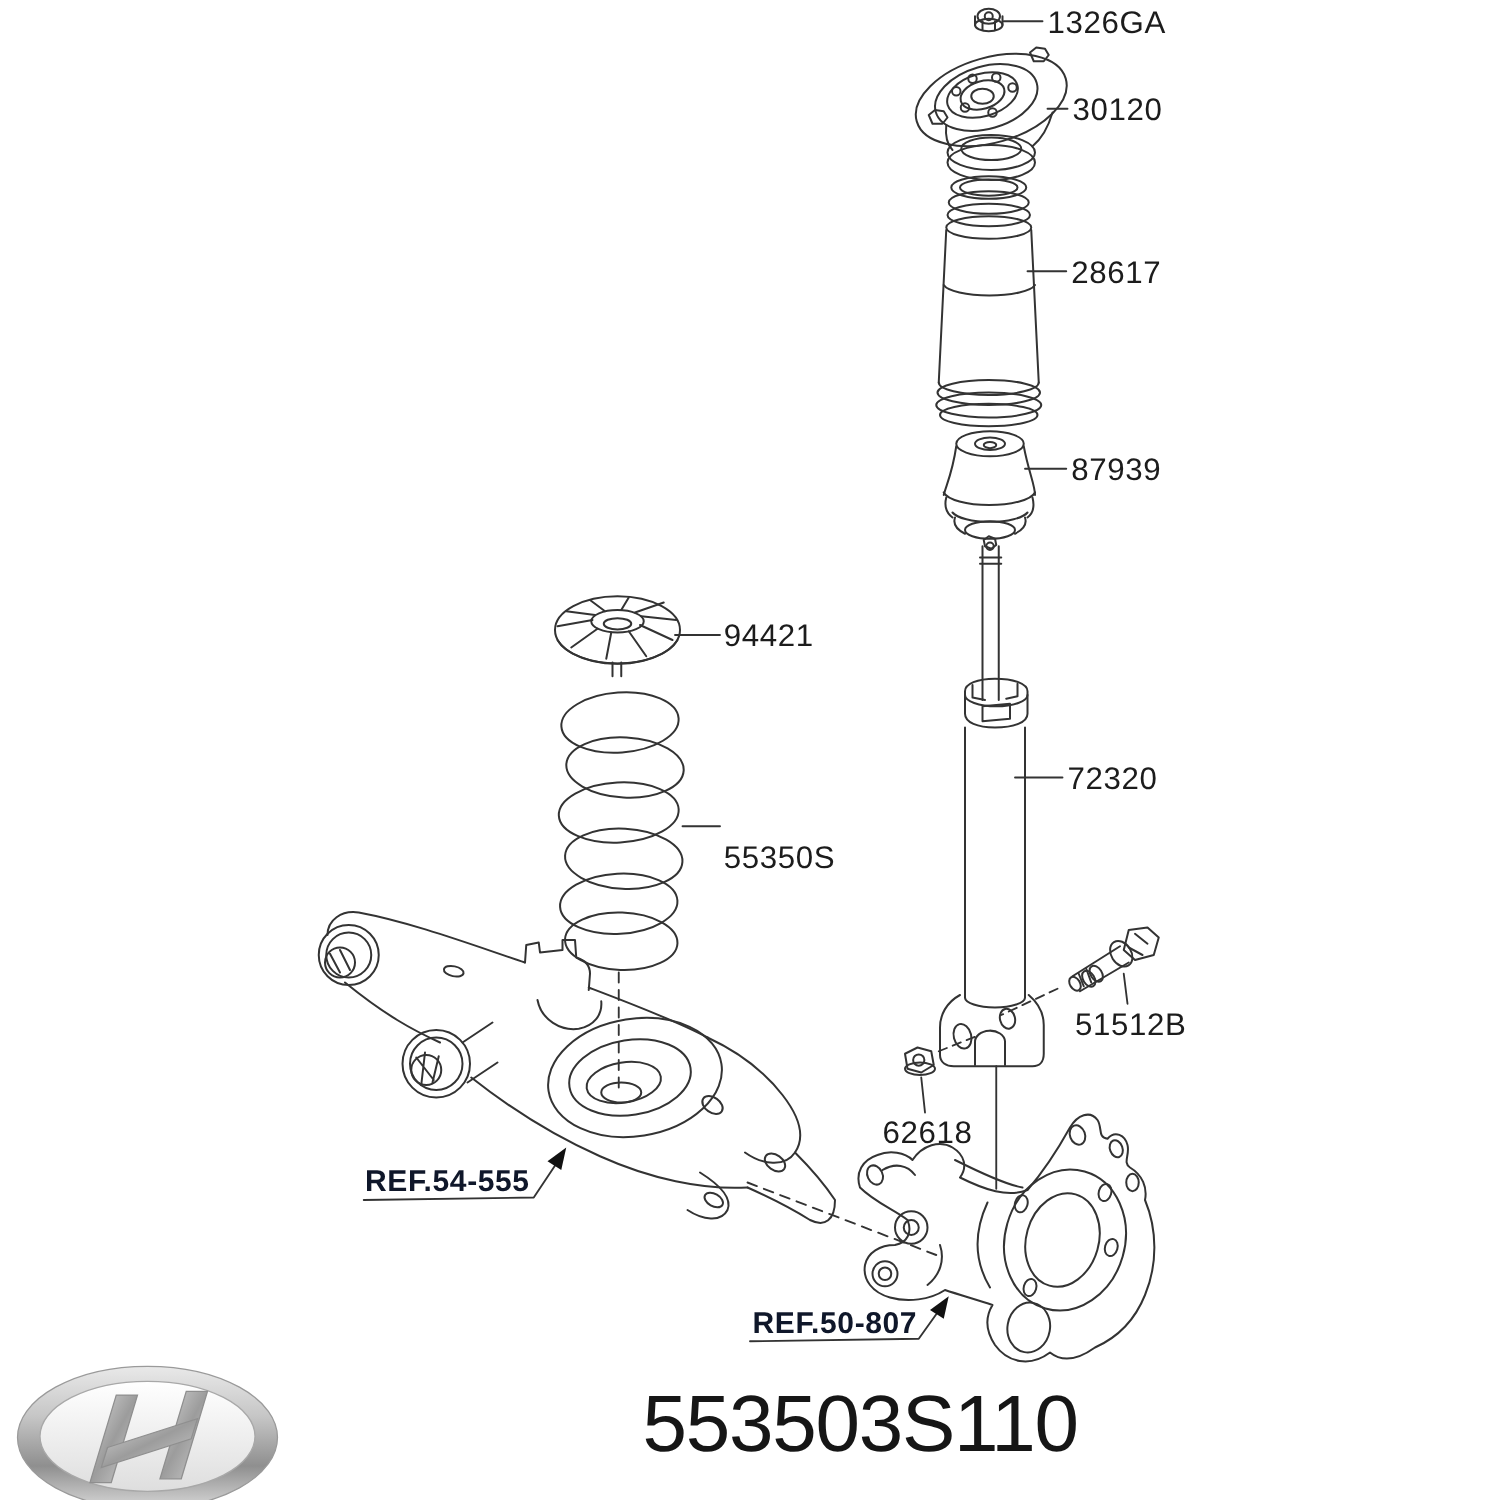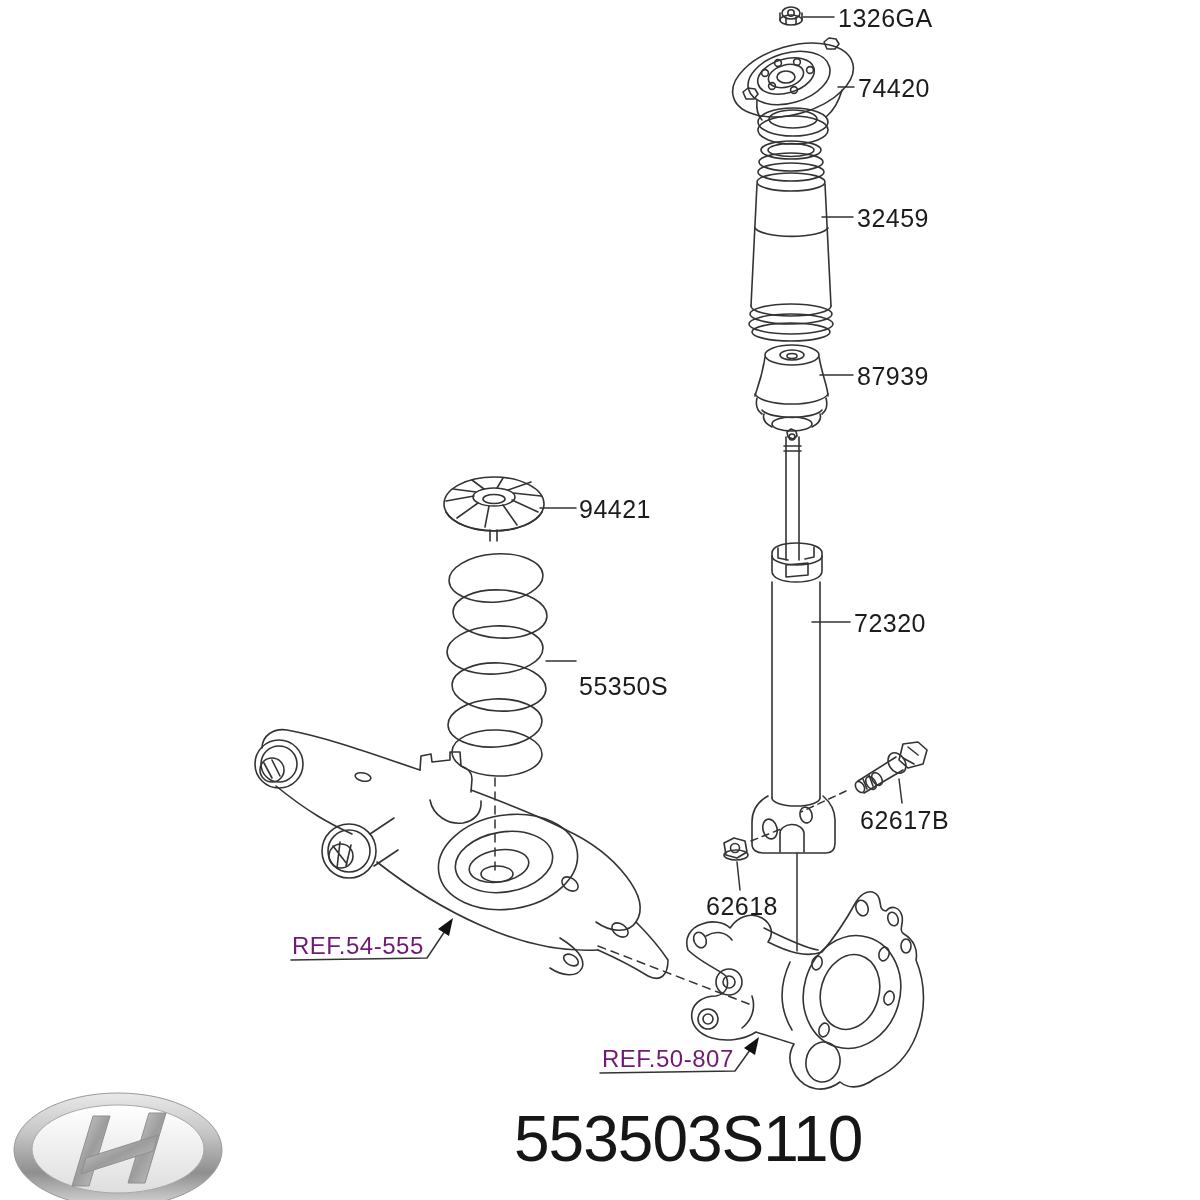--- a/index.html
+++ b/index.html
@@ -6,21 +6,21 @@
   .stage{
     position:relative;width:1024px;height:1200px;background:#ffffff;overflow:hidden;
     font-family:"Liberation Sans", sans-serif;
   }
   .stage svg{position:absolute;left:0;top:0;}
   .plabel{
     position:absolute;font-size:25px;color:#1c1c1c;line-height:1.05;
     white-space:nowrap;letter-spacing:0.5px;
   }
   .reflabel{
-    position:absolute;font-size:24px;font-weight:normal;color:#701a75;
+    position:absolute;font-size:24px;font-weight:bold;color:#0f172a;
     white-space:nowrap;letter-spacing:0.5px;
   }
   .footer-text{
     position:absolute;left:514px;top:1102px;display:flex;gap:26px;
     font-size:64px;color:#161616;letter-spacing:-1px;white-space:nowrap;
   }
 </style>
 </head>
 <body>
 
@@ -238,27 +238,27 @@
   <g>
     <ellipse cx="118" cy="1150" rx="104" ry="57" fill="url(#silverRing)" stroke="#9a9a9a" stroke-width="1"></ellipse>
     <ellipse cx="118" cy="1149" rx="86" ry="44" fill="url(#silverInner)" stroke="#a8a8a8" stroke-width="1"></ellipse>
     <path d="M 72 1186 L 93 1116 L 110 1116 L 89 1186 Z" fill="url(#silverH)" stroke="#8f8f8f" stroke-width="1"></path>
     <path d="M 128 1183 L 149 1113 L 166 1113 L 145 1183 Z" fill="url(#silverH)" stroke="#8f8f8f" stroke-width="1"></path>
     <path d="M 86 1158 L 158 1135 L 153 1151 L 81 1174 Z" fill="url(#silverH)" stroke="#8f8f8f" stroke-width="1"></path>
   </g>
 </svg>
 
   <div class="plabel" style="left:838px;top:5px">1326GA</div>
-  <div class="plabel" style="left:858px;top:75px">74420</div>
-  <div class="plabel" style="left:857px;top:205px">32459</div>
+  <div class="plabel" style="left:858px;top:75px">30120</div>
+  <div class="plabel" style="left:857px;top:205px">28617</div>
   <div class="plabel" style="left:857px;top:363px">87939</div>
   <div class="plabel" style="left:579px;top:496px">94421</div>
   <div class="plabel" style="left:579px;top:673px">55350S</div>
   <div class="plabel" style="left:854px;top:610px">72320</div>
-  <div class="plabel" style="left:860px;top:807px">62617B</div>
+  <div class="plabel" style="left:860px;top:807px">51512B</div>
   <div class="plabel" style="left:706px;top:893px">62618</div>
   <div class="reflabel" style="left:292px;top:932px">REF.54-555</div>
   <div class="reflabel" style="left:602px;top:1045px">REF.50-807</div>
 
   <div class="footer-text">
     <span>553503S110</span>
   </div>
 </div>
 
 </body></html>

